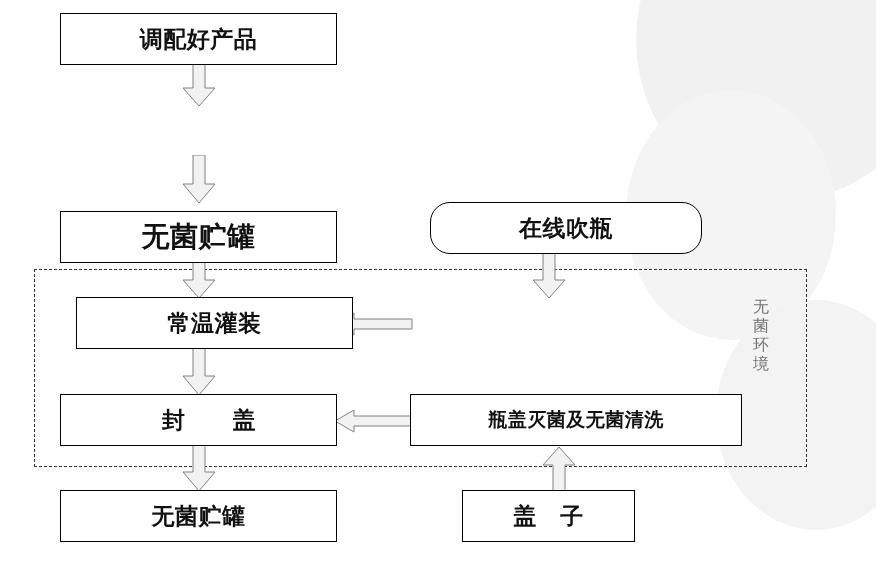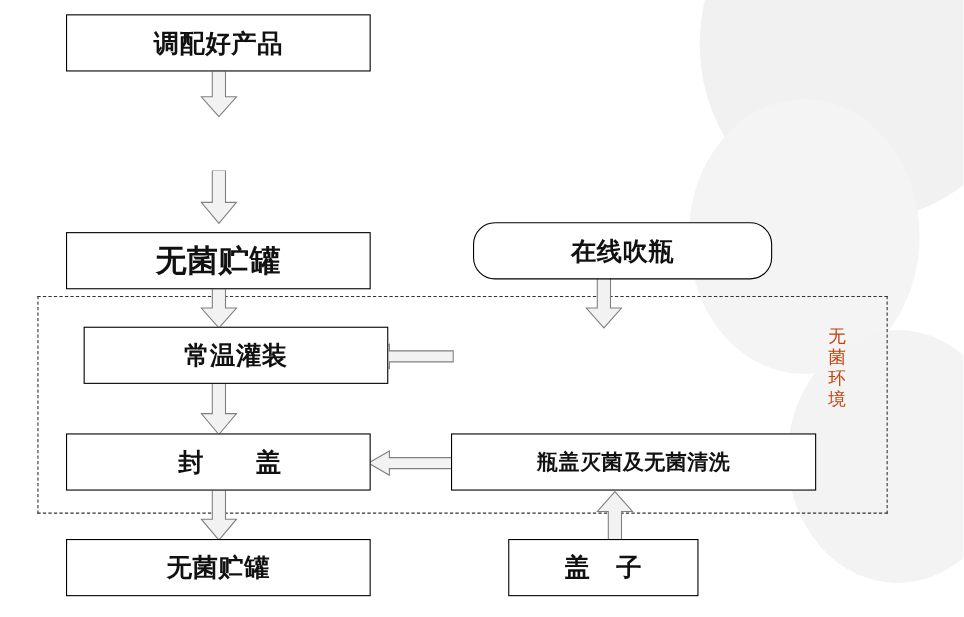--- a/index.html
+++ b/index.html
@@ -63,21 +63,21 @@
   .dashed-zone {
     position: absolute;
     box-sizing: border-box;
     border: 1px dashed #333333;
     background: transparent;
     z-index: 1;
   }
   .zone-label {
     position: absolute;
     z-index: 2;
-    color: #c2410c;
+    color: #737373;
     font-size: 16px;
     line-height: 19px;
     width: 20px;
     text-align: center;
     font-weight: normal;
   }
   .arrow {
     position: absolute;
     z-index: 2;
   }

